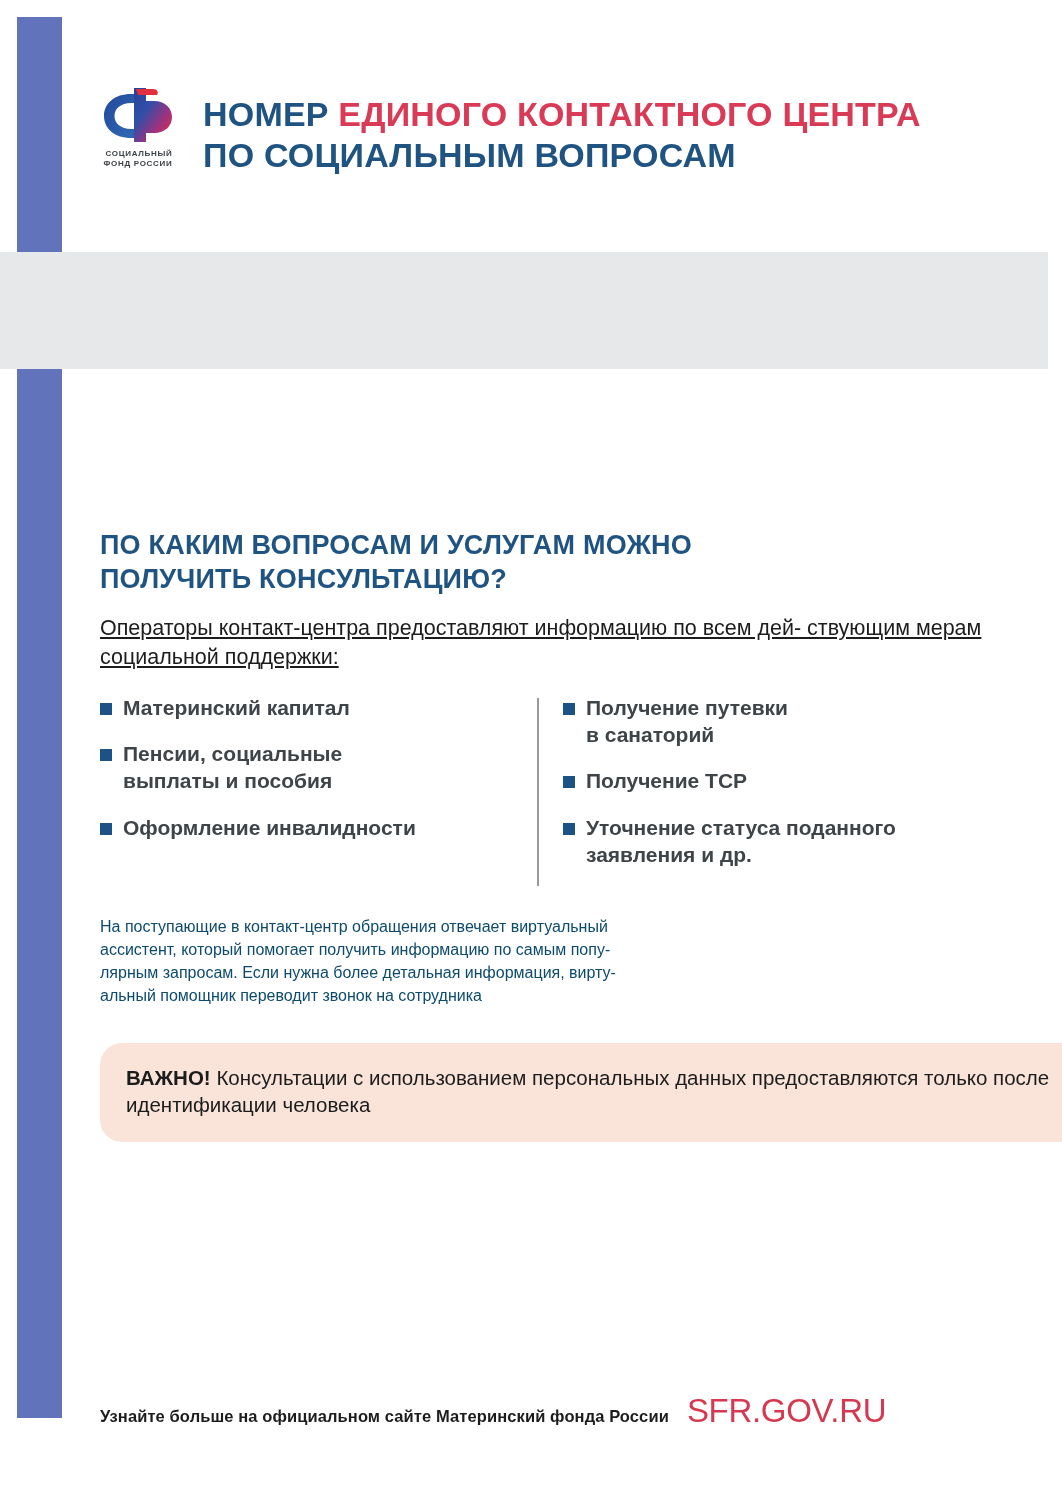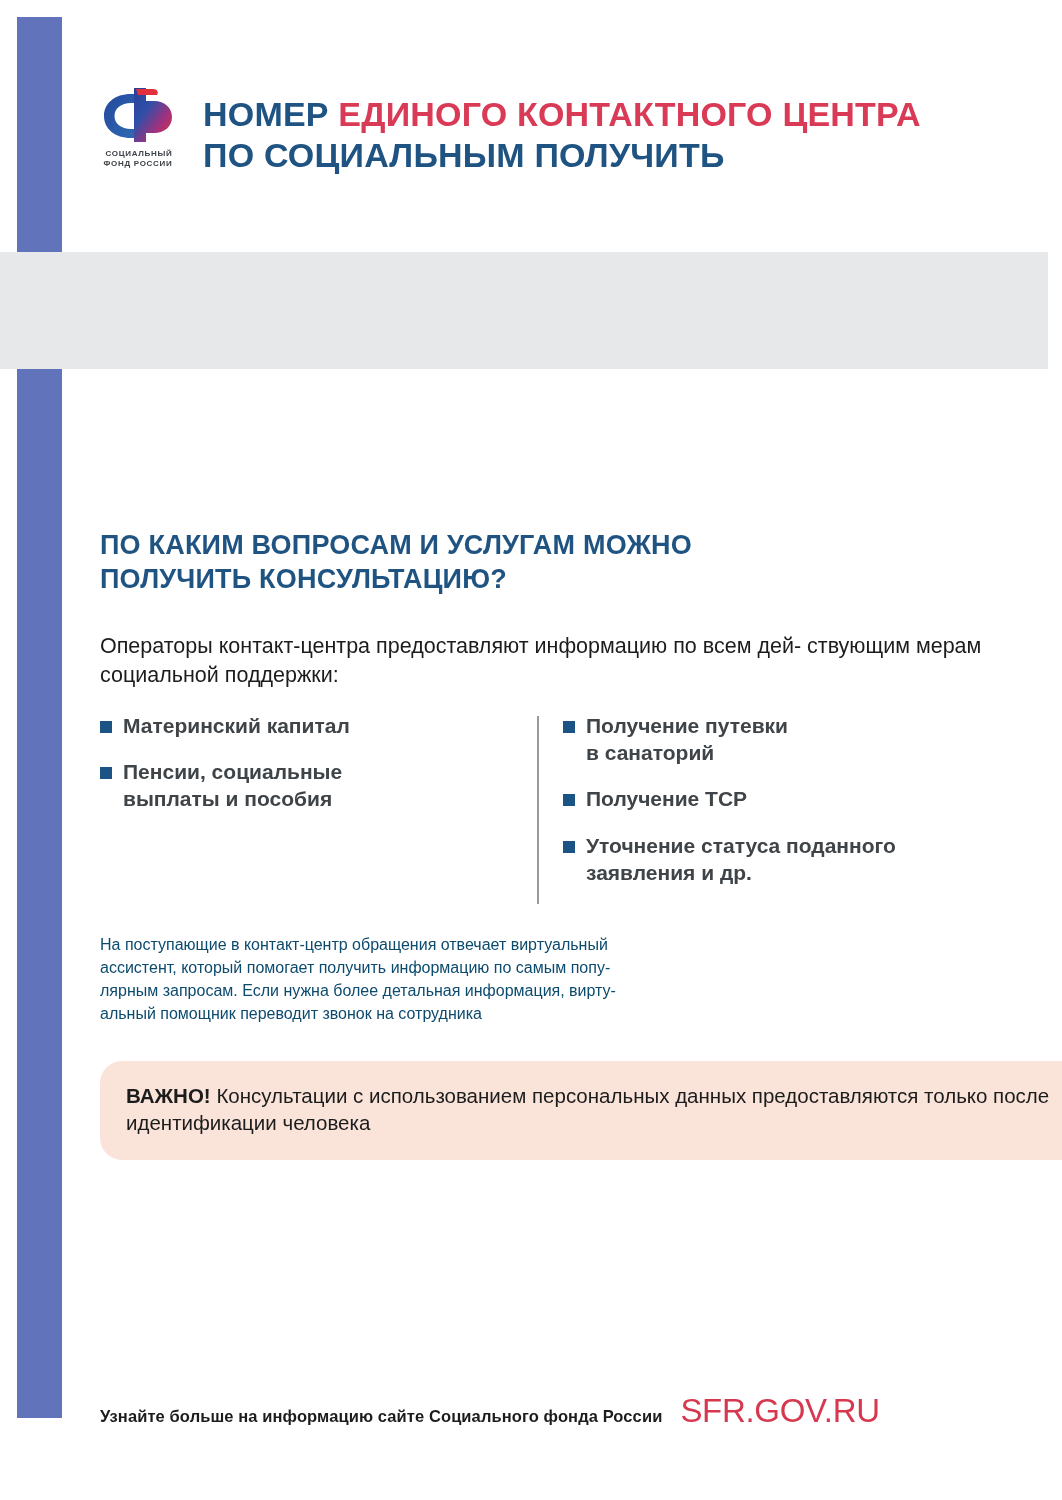--- a/index.html
+++ b/index.html
@@ -85,24 +85,25 @@
 
   .section-heading {
     font-size: 27px;
     font-weight: bold;
     line-height: 1.26;
     color: #1f5382;
     letter-spacing: 0.2px;
   }
 
   .intro-text {
-    margin-top: 36px;
+    margin-top: 18px;
     font-size: 21.5px;
     line-height: 1.34;
     color: #1c1c1c;
+    text-decoration: underline;
   }
 
   
   .bullet-area {
     margin-top: 22px;
     display: flex;
     position: relative;
   }
   .bullet-col { }
   .bullet-col.left  { width: 437px; padding-right: 26px; }
@@ -221,21 +222,21 @@
       <path d="M70 6 L104 6 C112 6 116 12 112 18 L74 18 Z" fill="#e22f3e"></path>
     </svg>
     <div class="logo-caption">
       <span>СОЦИАЛЬНЫЙ</span><br>
       <span>ФОНД РОССИИ</span>
     </div>
   </div>
 
   <div class="header-title">
     <span class="t-blue">НОМЕР </span><span class="t-red">ЕДИНОГО КОНТАКТНОГО ЦЕНТРА</span><br>
-    <span class="t-blue">ПО СОЦИАЛЬНЫМ ПОЛУЧИТЬ</span>
+    <span class="t-blue">ПО СОЦИАЛЬНЫМ ВОПРОСАМ</span>
   </div>
 
 </div>
 
 <div class="content">
 
   <div class="section-heading">
     <span>ПО КАКИМ ВОПРОСАМ И УСЛУГАМ МОЖНО</span><br>
     <span>ПОЛУЧИТЬ КОНСУЛЬТАЦИЮ?</span>
   </div>
@@ -249,20 +250,24 @@
 
     <div class="bullet-col left">
       <div class="bullet-item">
         <span class="bullet-square"></span>
         <span class="bullet-label">Материнский капитал</span>
       </div>
       <div class="bullet-item">
         <span class="bullet-square"></span>
         <span class="bullet-label">Пенсии, социальные
 выплаты и пособия</span>
+      </div>
+      <div class="bullet-item">
+        <span class="bullet-square"></span>
+        <span class="bullet-label">Оформление инвалидности</span>
       </div>
     </div>
 
     <div class="bullet-col right">
       <div class="bullet-item">
         <span class="bullet-square"></span>
         <span class="bullet-label">Получение путевки
 в санаторий</span>
       </div>
       <div class="bullet-item">
@@ -283,15 +288,15 @@
 лярным запросам. Если нужна более детальная информация, вирту-
 альный помощник переводит звонок на сотрудника</div>
 
   <div class="notice">
     <span class="notice-label">ВАЖНО!</span><span> Консультации с использованием персональных данных предоставляются только после идентификации человека</span>
   </div>
 
 </div>
 
 <div class="footer">
-  <span class="footer-text">Узнайте больше на информацию сайте Социального фонда России</span>
+  <span class="footer-text">Узнайте больше на официальном сайте Материнский фонда России</span>
   <span class="footer-url">SFR.GOV.RU</span>
 </div>
 
 </body></html>

